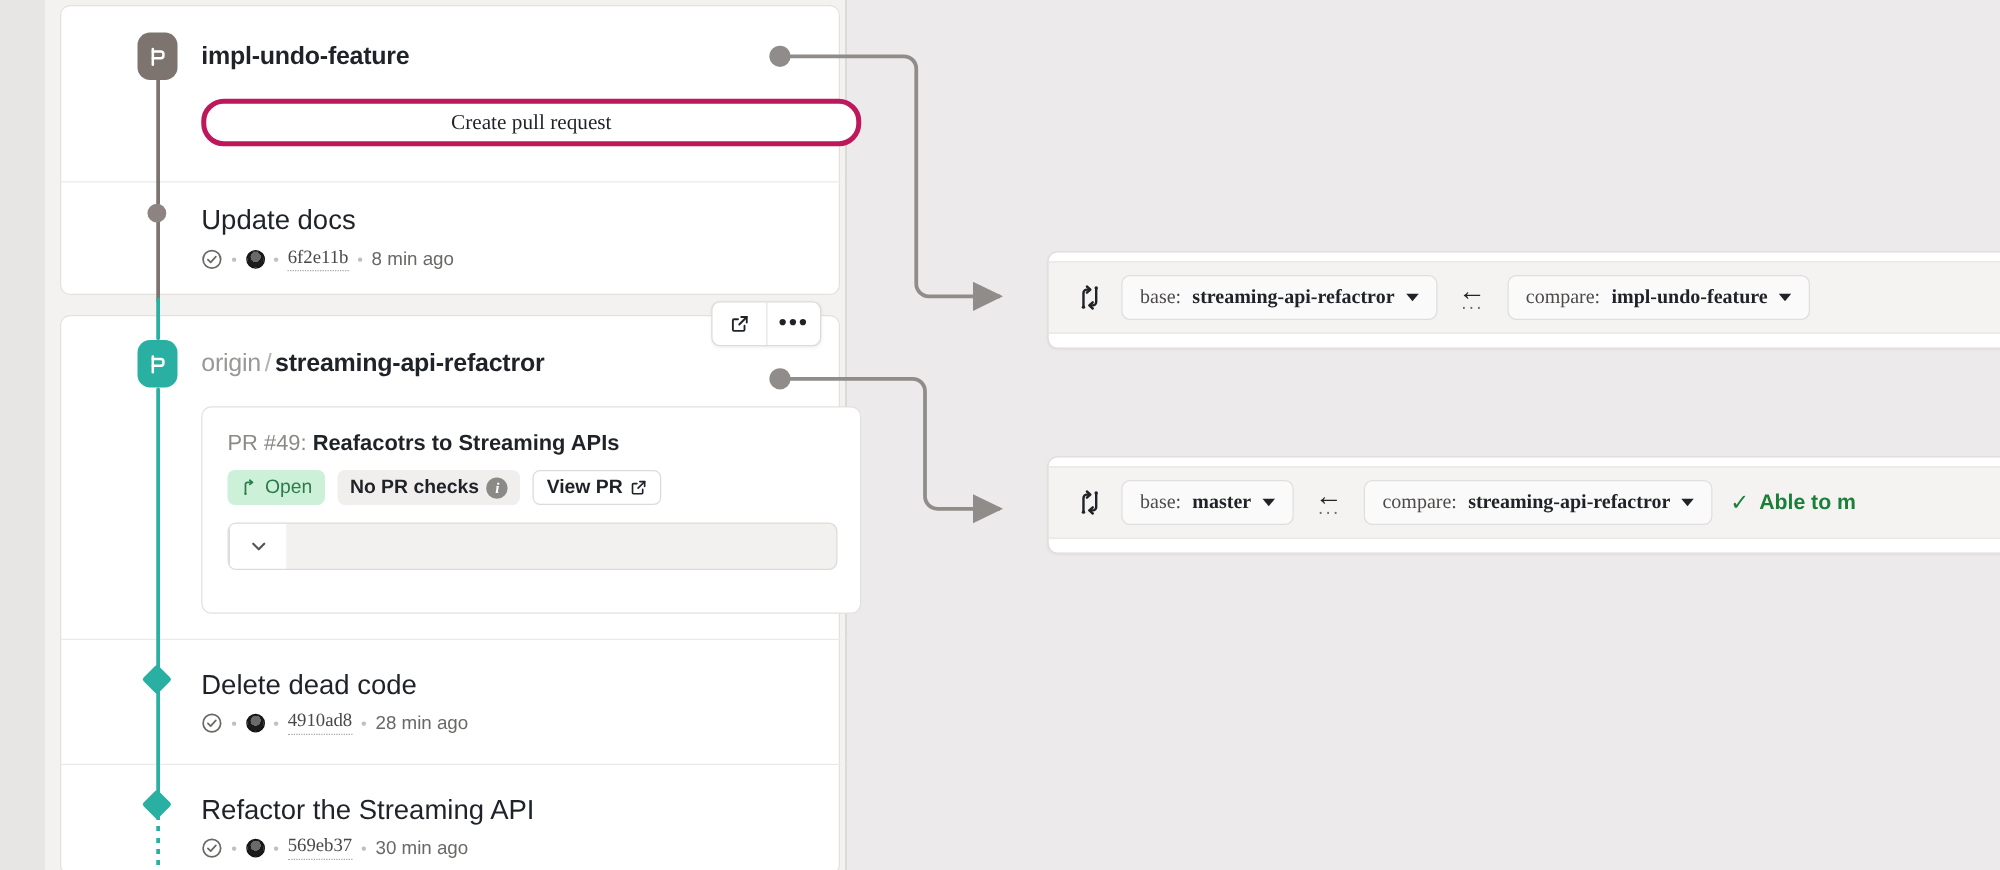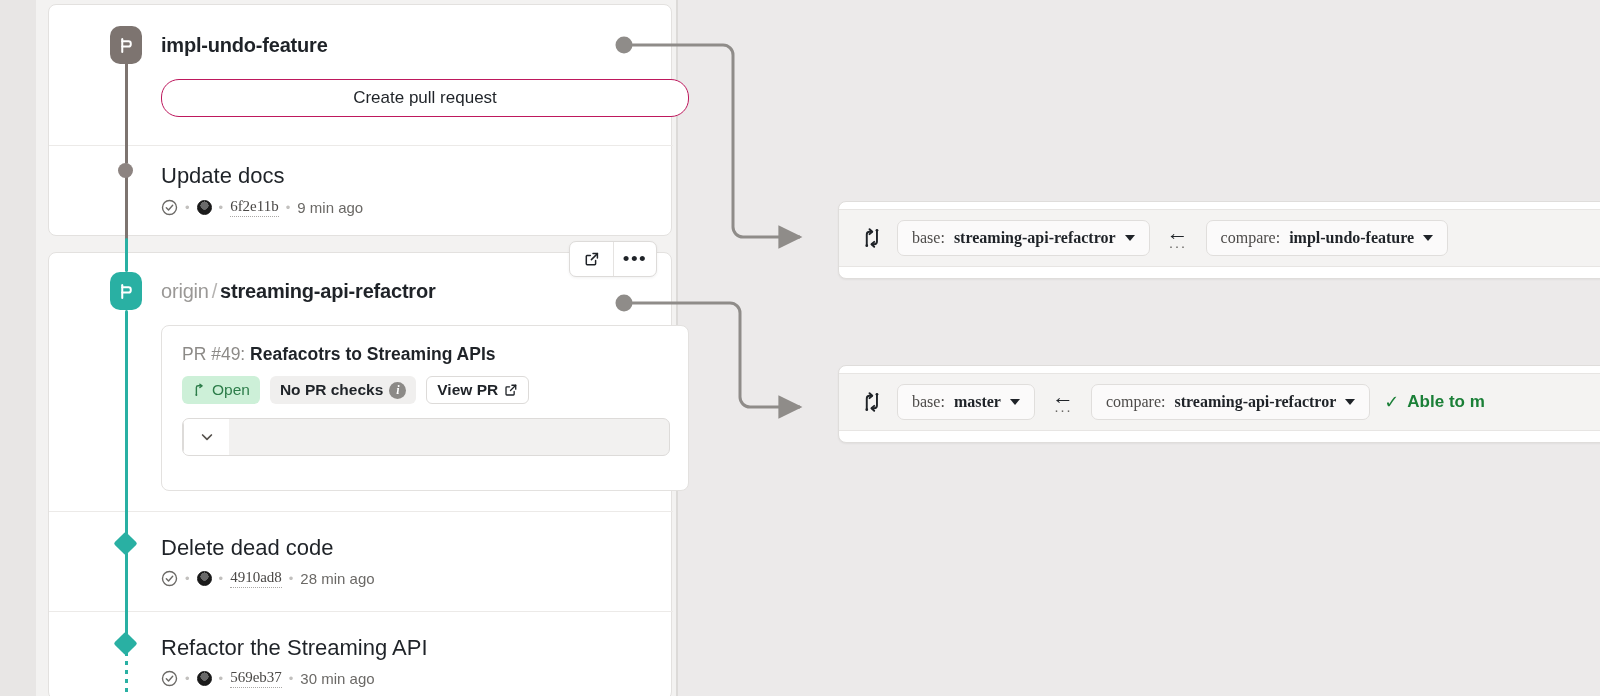--- a/index.html
+++ b/index.html
@@ -99,23 +99,24 @@
     border: 1px solid #111;
   }
   .sha {
     color: #4a4846; font-family: Liberation Serif, serif;
     border-bottom: 1px dotted #a9a7a5; padding-bottom: 1px; cursor: pointer;
   }
 
   
   .create-pr-btn {
     position: absolute; left: 113px; top: 79px; width: 528px; height: 38px;
-    border: 1px solid #be185d; border-radius: 18px; background: #fff;
+    border: 4px solid #be185d; border-radius: 18px; background: #fff;
     font-size: 17px; color: #1f2328; display: flex; align-items: center; justify-content: center;
     cursor: pointer;
+    font-family: Liberation Serif, serif;
   }
 
   .pr-box {
     position: absolute; left: 113px; top: 325px; width: 528px; height: 166px;
     border: 1px solid #e3e1df; border-radius: 8px; background: #fff;
   }
   .pr-heading {
     position: absolute; left: 20px; top: 18px; font-size: 17.5px; white-space: nowrap;
   }
   .pr-num { color: #8c8a87; font-weight: normal; }
@@ -253,21 +254,21 @@
     <div class="commit-meta m1">
       <svg class="check-circle" viewBox="0 0 16 16" fill="none" stroke="currentColor" stroke-width="1.3">
         <circle cx="8" cy="8" r="6.6"></circle>
           <path d="M5 8.2 L7.1 10.3 L11 5.9" stroke-linecap="round" stroke-linejoin="round"></path>
       </svg>
       <span class="meta-sep">•</span>
       <span class="avatar"></span>
       <span class="meta-sep">•</span>
       <span class="sha">6f2e11b</span>
       <span class="meta-sep">•</span>
-      <span>9 min ago</span>
+      <span>8 min ago</span>
     </div>
 
     <div class="float-actions">
       <div class="fa-btn">
         <svg viewBox="0 0 16 16" fill="none" stroke="currentColor" stroke-width="1.5" stroke-linecap="round" stroke-linejoin="round">
           <path d="M9 2.6 h4.4 v4.4"></path>
             <path d="M13.4 2.6 L7.4 8.6"></path>
             <path d="M11.6 9.6 v3.2 a0.9 0.9 0 0 1 -0.9 0.9 H3.2 a0.9 0.9 0 0 1 -0.9 -0.9 V5.3 a0.9 0.9 0 0 1 0.9 -0.9 H6.4"></path>
         </svg>
       </div>

